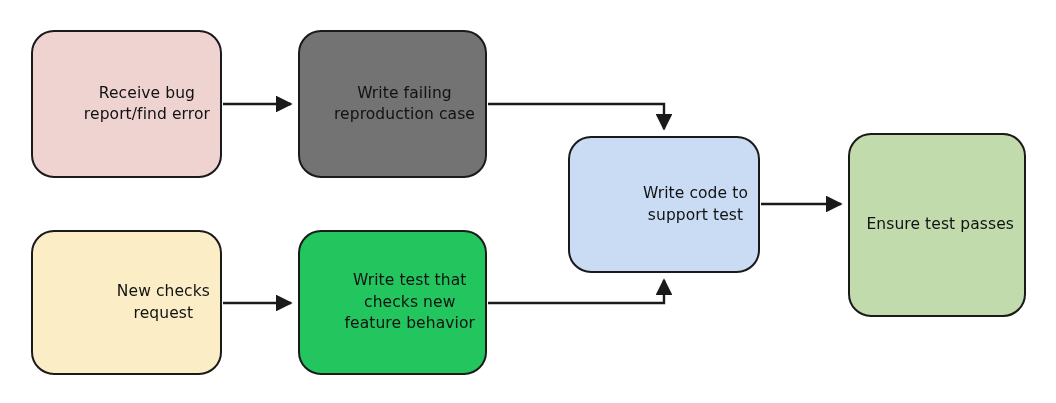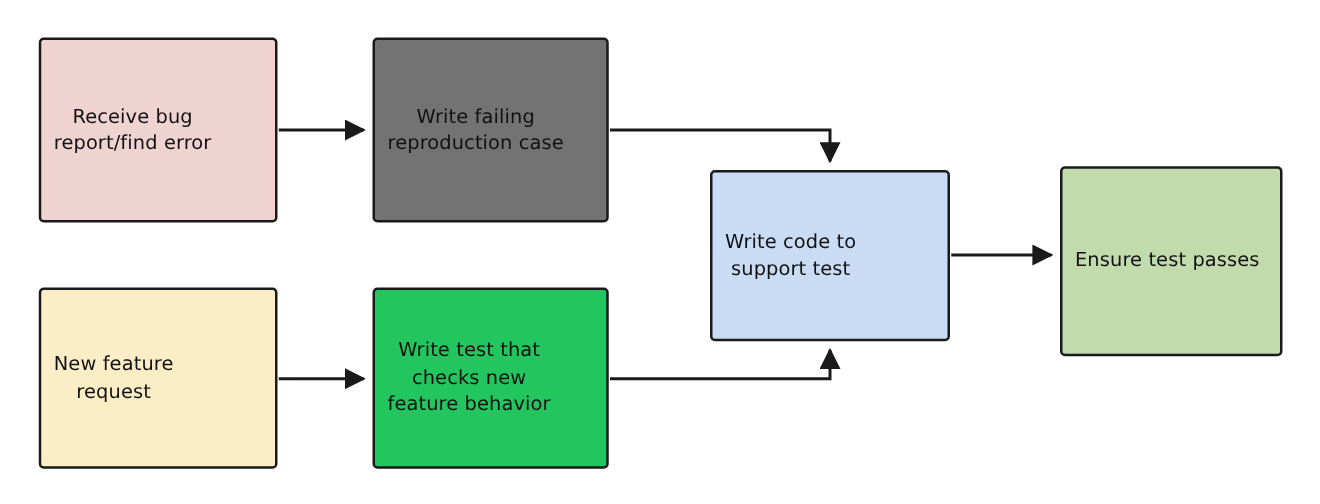--- a/index.html
+++ b/index.html
@@ -22,24 +22,24 @@
     left: 0;
     top: 0;
     width: 1056px;
     height: 403px;
     pointer-events: none;
   }
   .node {
     position: absolute;
     box-sizing: border-box;
     border: 2px solid #1a1a1a;
-    border-radius: 4px;
+    border-radius: 23px;
     display: flex;
     align-items: center;
-    justify-content: flex-start;
+    justify-content: flex-end;
     text-align: center;
     color: #121212;
     font-size: 15.5px;
     line-height: 1.38;
     letter-spacing: 0.1px;
     white-space: pre-line;
     padding: 4px 10px;
   }
 </style>
 </head>
@@ -61,25 +61,25 @@
         <path d="M 761 204 L 841 204" marker-end="url(#arrow-r)"></path>
       </g>
   </svg>
 
   <div class="node" style="left: 31px; top: 30px; width: 191px; height: 148px; background: rgb(238, 211, 209); border-color: rgb(26, 26, 26); color: rgb(18, 18, 18);"><span>Receive bug
 report/find error</span></div>
 
   <div class="node" style="left: 298px; top: 30px; width: 189px; height: 148px; background: #737373; border-color: rgb(26, 26, 26); color: rgb(18, 18, 18);"><span>Write failing
 reproduction case</span></div>
 
-  <div class="node" style="left: 31px; top: 230px; width: 191px; height: 145px; background: rgb(251, 238, 198); border-color: rgb(26, 26, 26); color: rgb(18, 18, 18);"><span>New feature
+  <div class="node" style="left: 31px; top: 230px; width: 191px; height: 145px; background: rgb(251, 238, 198); border-color: rgb(26, 26, 26); color: rgb(18, 18, 18);"><span>New checks
 request</span></div>
 
   <div class="node" style="left: 298px; top: 230px; width: 189px; height: 145px; background: #22c55e; border-color: rgb(26, 26, 26); color: rgb(18, 18, 18);"><span>Write test that
 checks new
 feature behavior</span></div>
 
   <div class="node" style="left: 568px; top: 136px; width: 192px; height: 137px; background: rgb(201, 220, 244); border-color: rgb(26, 26, 26); color: rgb(18, 18, 18);"><span>Write code to
 support test</span></div>
 
-  <div class="node" style="left: 848px; top: 133px; width: 178px; height: 152px; background: rgb(194, 219, 172); border-color: rgb(26, 26, 26); color: rgb(18, 18, 18);"><span>Ensure test passes</span></div>
+  <div class="node" style="left: 848px; top: 133px; width: 178px; height: 184px; background: rgb(194, 219, 172); border-color: rgb(26, 26, 26); color: rgb(18, 18, 18);"><span>Ensure test passes</span></div>
 
 </div>
 
 </body></html>

